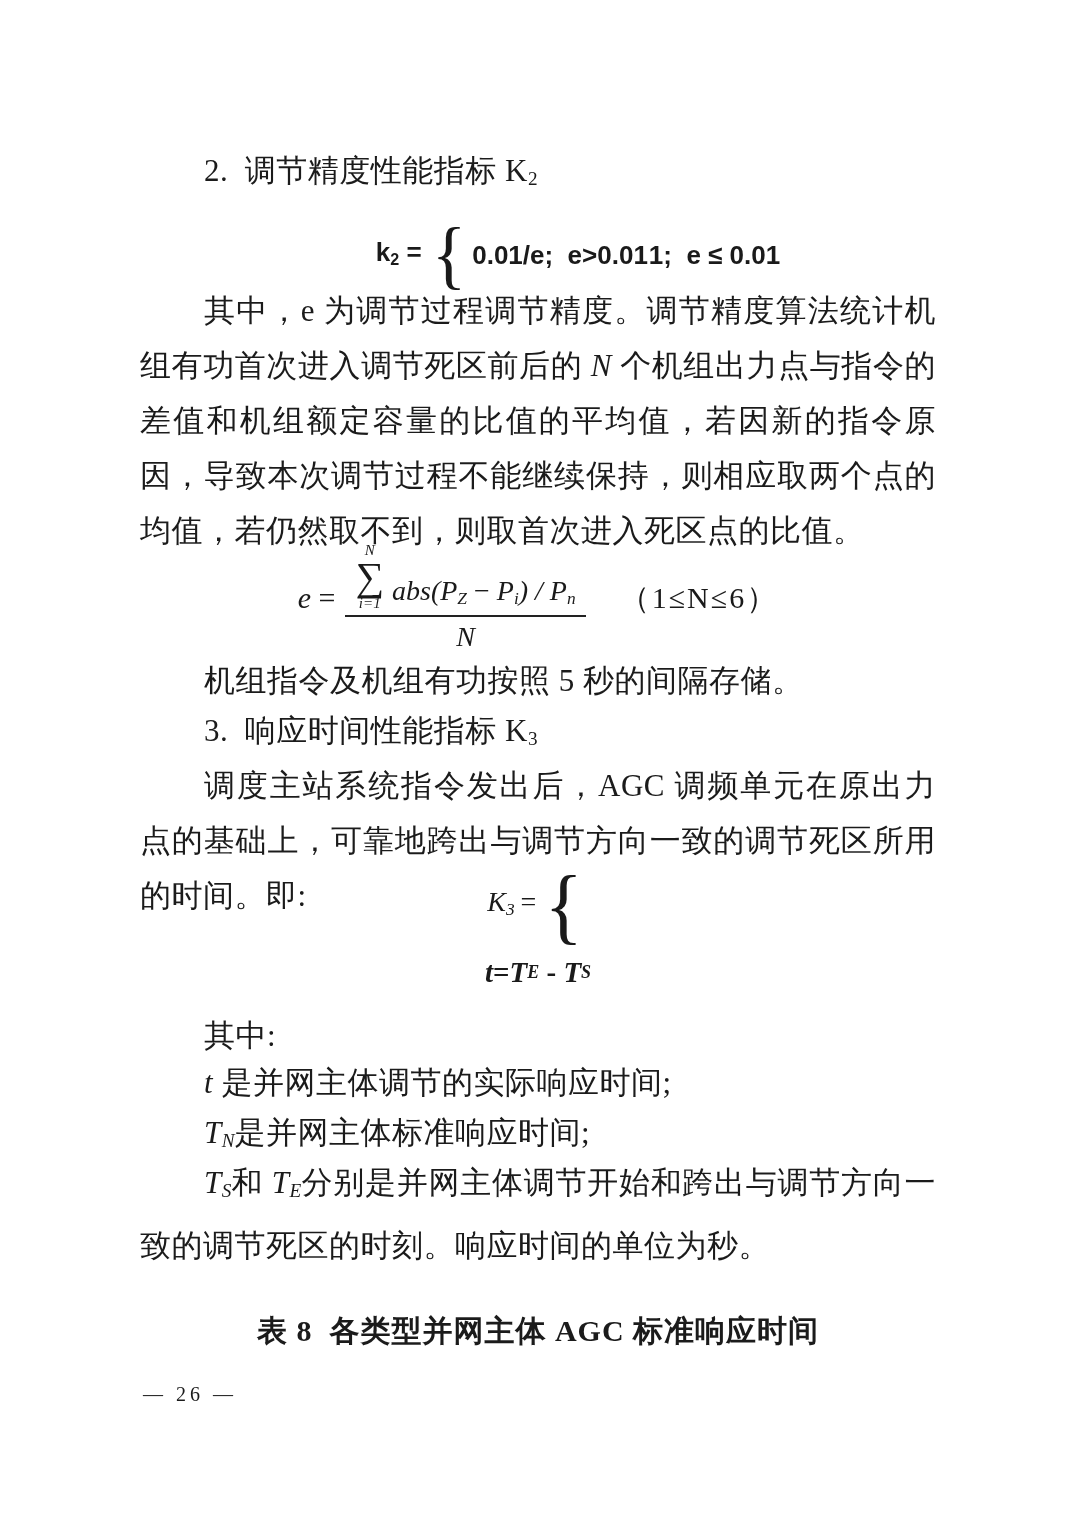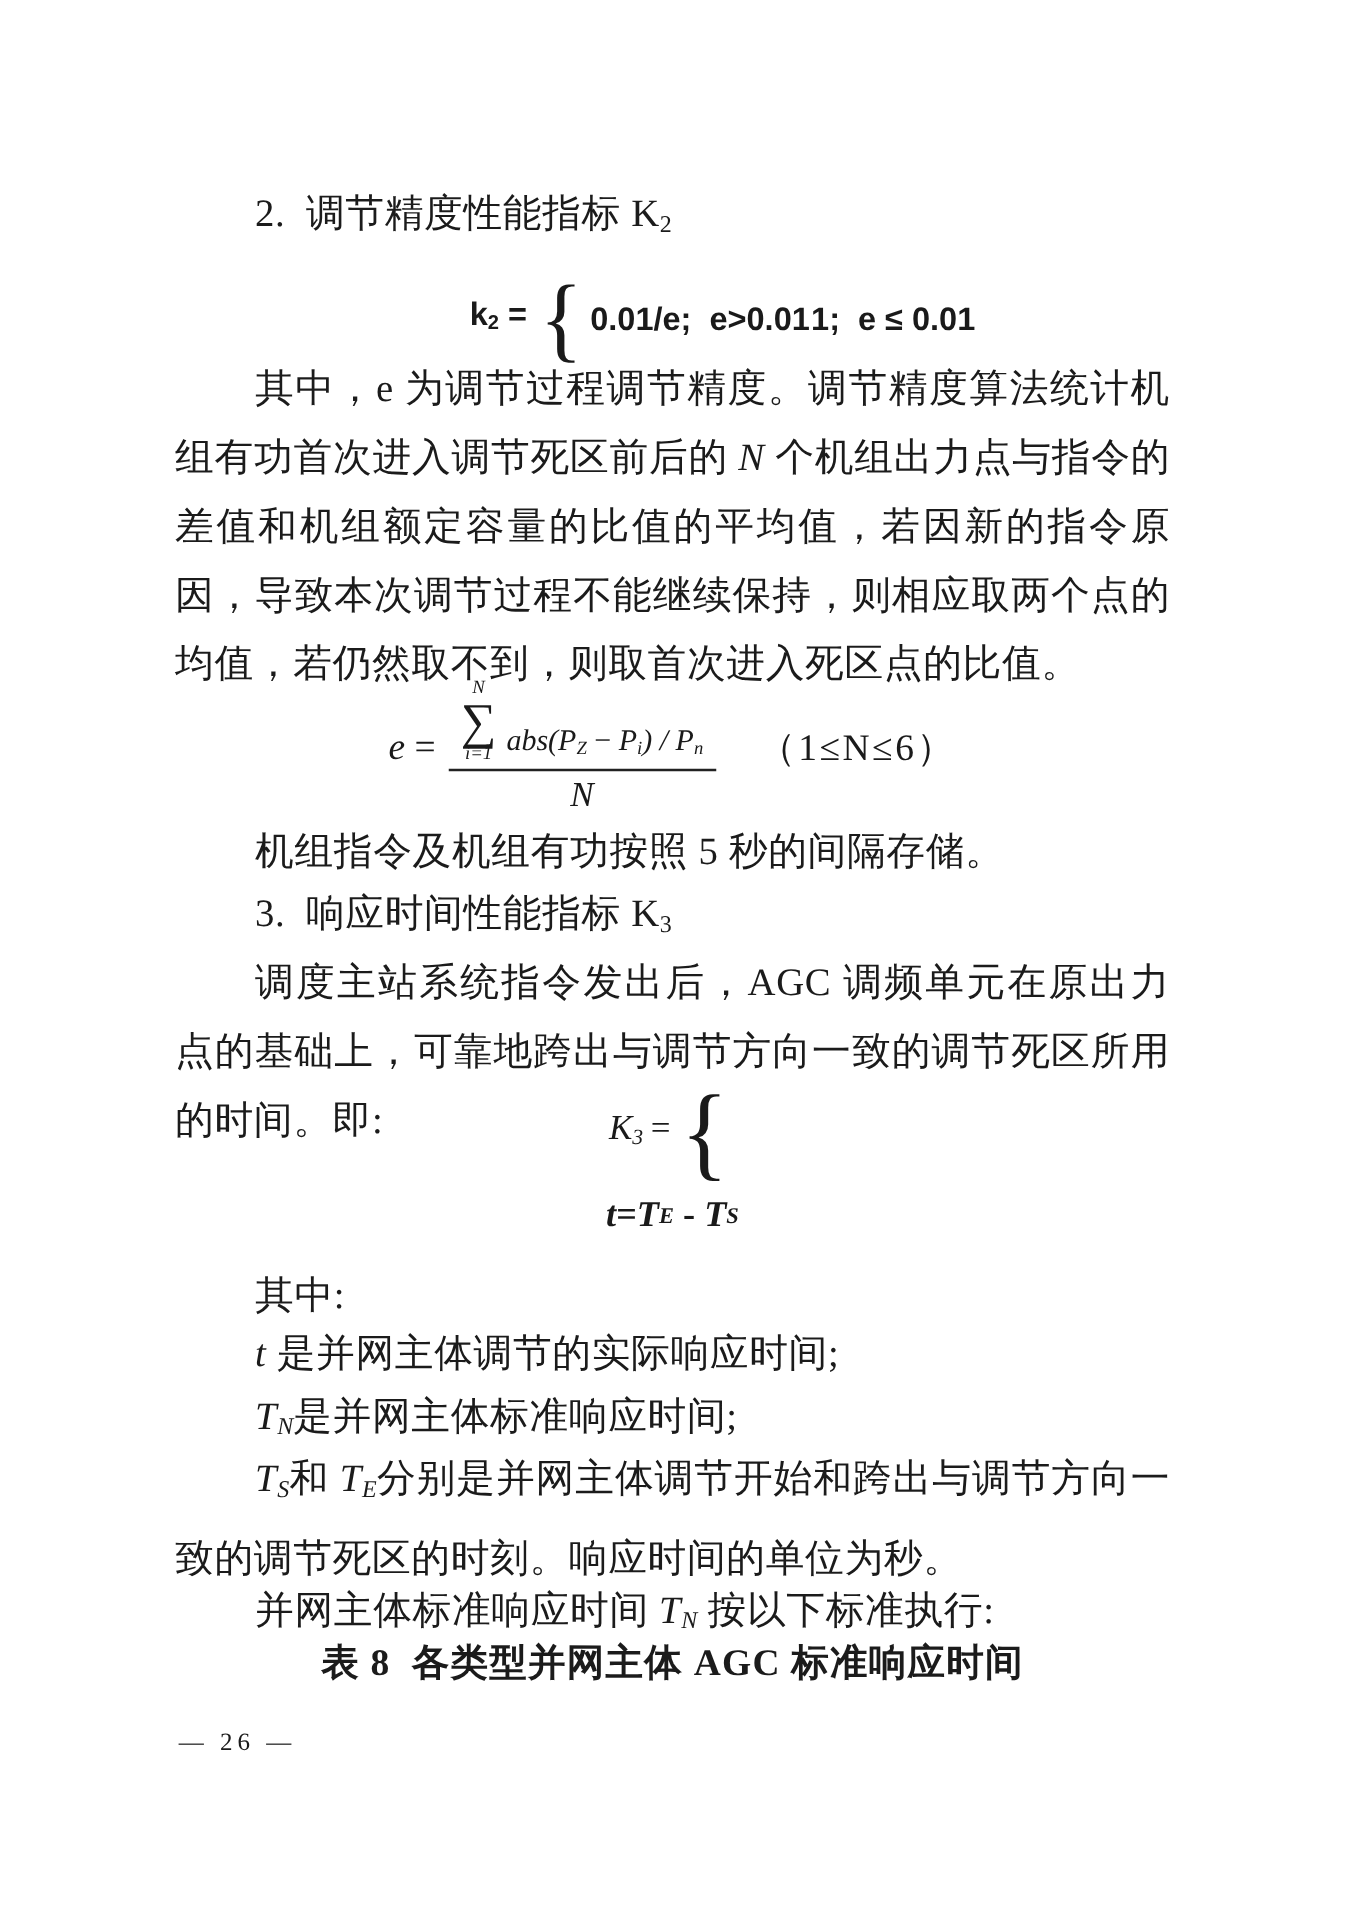--- a/index.html
+++ b/index.html
@@ -49,21 +49,21 @@
   }
   .f-k2 .brace{font-size:72px;}
   .cases{display:flex;flex-direction:row;text-align:center;gap:1px;}
   
   .f-e{top:538px;height:120px;font-size:30px;}
   .f-e .flhs{margin-right:10px;}
   .frac{display:inline-flex;flex-direction:column;align-items:center;}
   .num{display:flex;align-items:flex-end;border-bottom:2px solid #222;padding:0 10px 4px;}
   .bigsum{display:inline-flex;flex-direction:column;align-items:center;line-height:1;margin-right:8px;font-size:15px;font-style:italic;}
   .sigma{font-size:40px;font-style:normal;line-height:0.95;}
-  .numexpr{font-size:24px;line-height:1;padding-bottom:4px;font-family:Liberation Serif, serif;}
+  .numexpr{font-size:28px;line-height:1;padding-bottom:4px;font-family:Liberation Serif, serif;}
   .den{font-size:28px;padding-top:4px;font-style:italic;}
   .range{margin-left:34px;font-size:30px;letter-spacing:2px;}
   
   .f-k3{top:864px;height:84px;font-size:28px;line-height:34px;}
   .f-k3 .flhs{margin-right:6px;font-style:italic;}
   .f-k3 .eqsign{font-style:normal;margin-left:6px;}
   .f-k3 .brace{font-size:80px;}
   .f-k3 .cases{text-align:left;}
   
   .f-t{top:952px;height:40px;font-size:29px;font-weight:bold;}
@@ -126,19 +126,18 @@
   <div class="formula f-t keep"><span class="it bd">t</span><span class="bd">=</span><span class="it bd">T</span><span class="it bd sb">E</span><span class="bd"> - </span><span class="it bd">T</span><span class="it bd sb">S</span></div>
 
   <div class="blk para" style="top:1008px;"><span>其中:</span></div>
 
   <div class="blk para" style="top:1055px;"><span class="it">t</span><span> 是并网主体调节的实际响应时间;</span></div>
 
   <div class="blk para" style="top:1105px;"><span class="it">T</span><span class="it sb">N</span><span>是并网主体标准响应时间;</span></div>
 
   <div class="blk para" style="top:1155px;"><span class="it">T</span><span class="it sb">S</span><span>和 </span><span class="it">T</span><span class="it sb">E</span><span>分别是并网主体调节开始和跨出与调节方向一致的调节死区的时刻。响应时间的单位为秒。</span></div>
 
-  <div class="blk para" style="top:1260px;"><span>并网主体标准响应时间 </span><span class="it">T</span><span class="it sb">N</span><span> 按以下标准执行:</span></div>
 
   <div class="blk ttitle keep"><span>表 8  各类型并网主体 AGC 标准响应时间</span></div>
 
   <div class="pagenum" style="position:absolute;">— 26 —</div>
 
 </div>
 
 </body></html>

